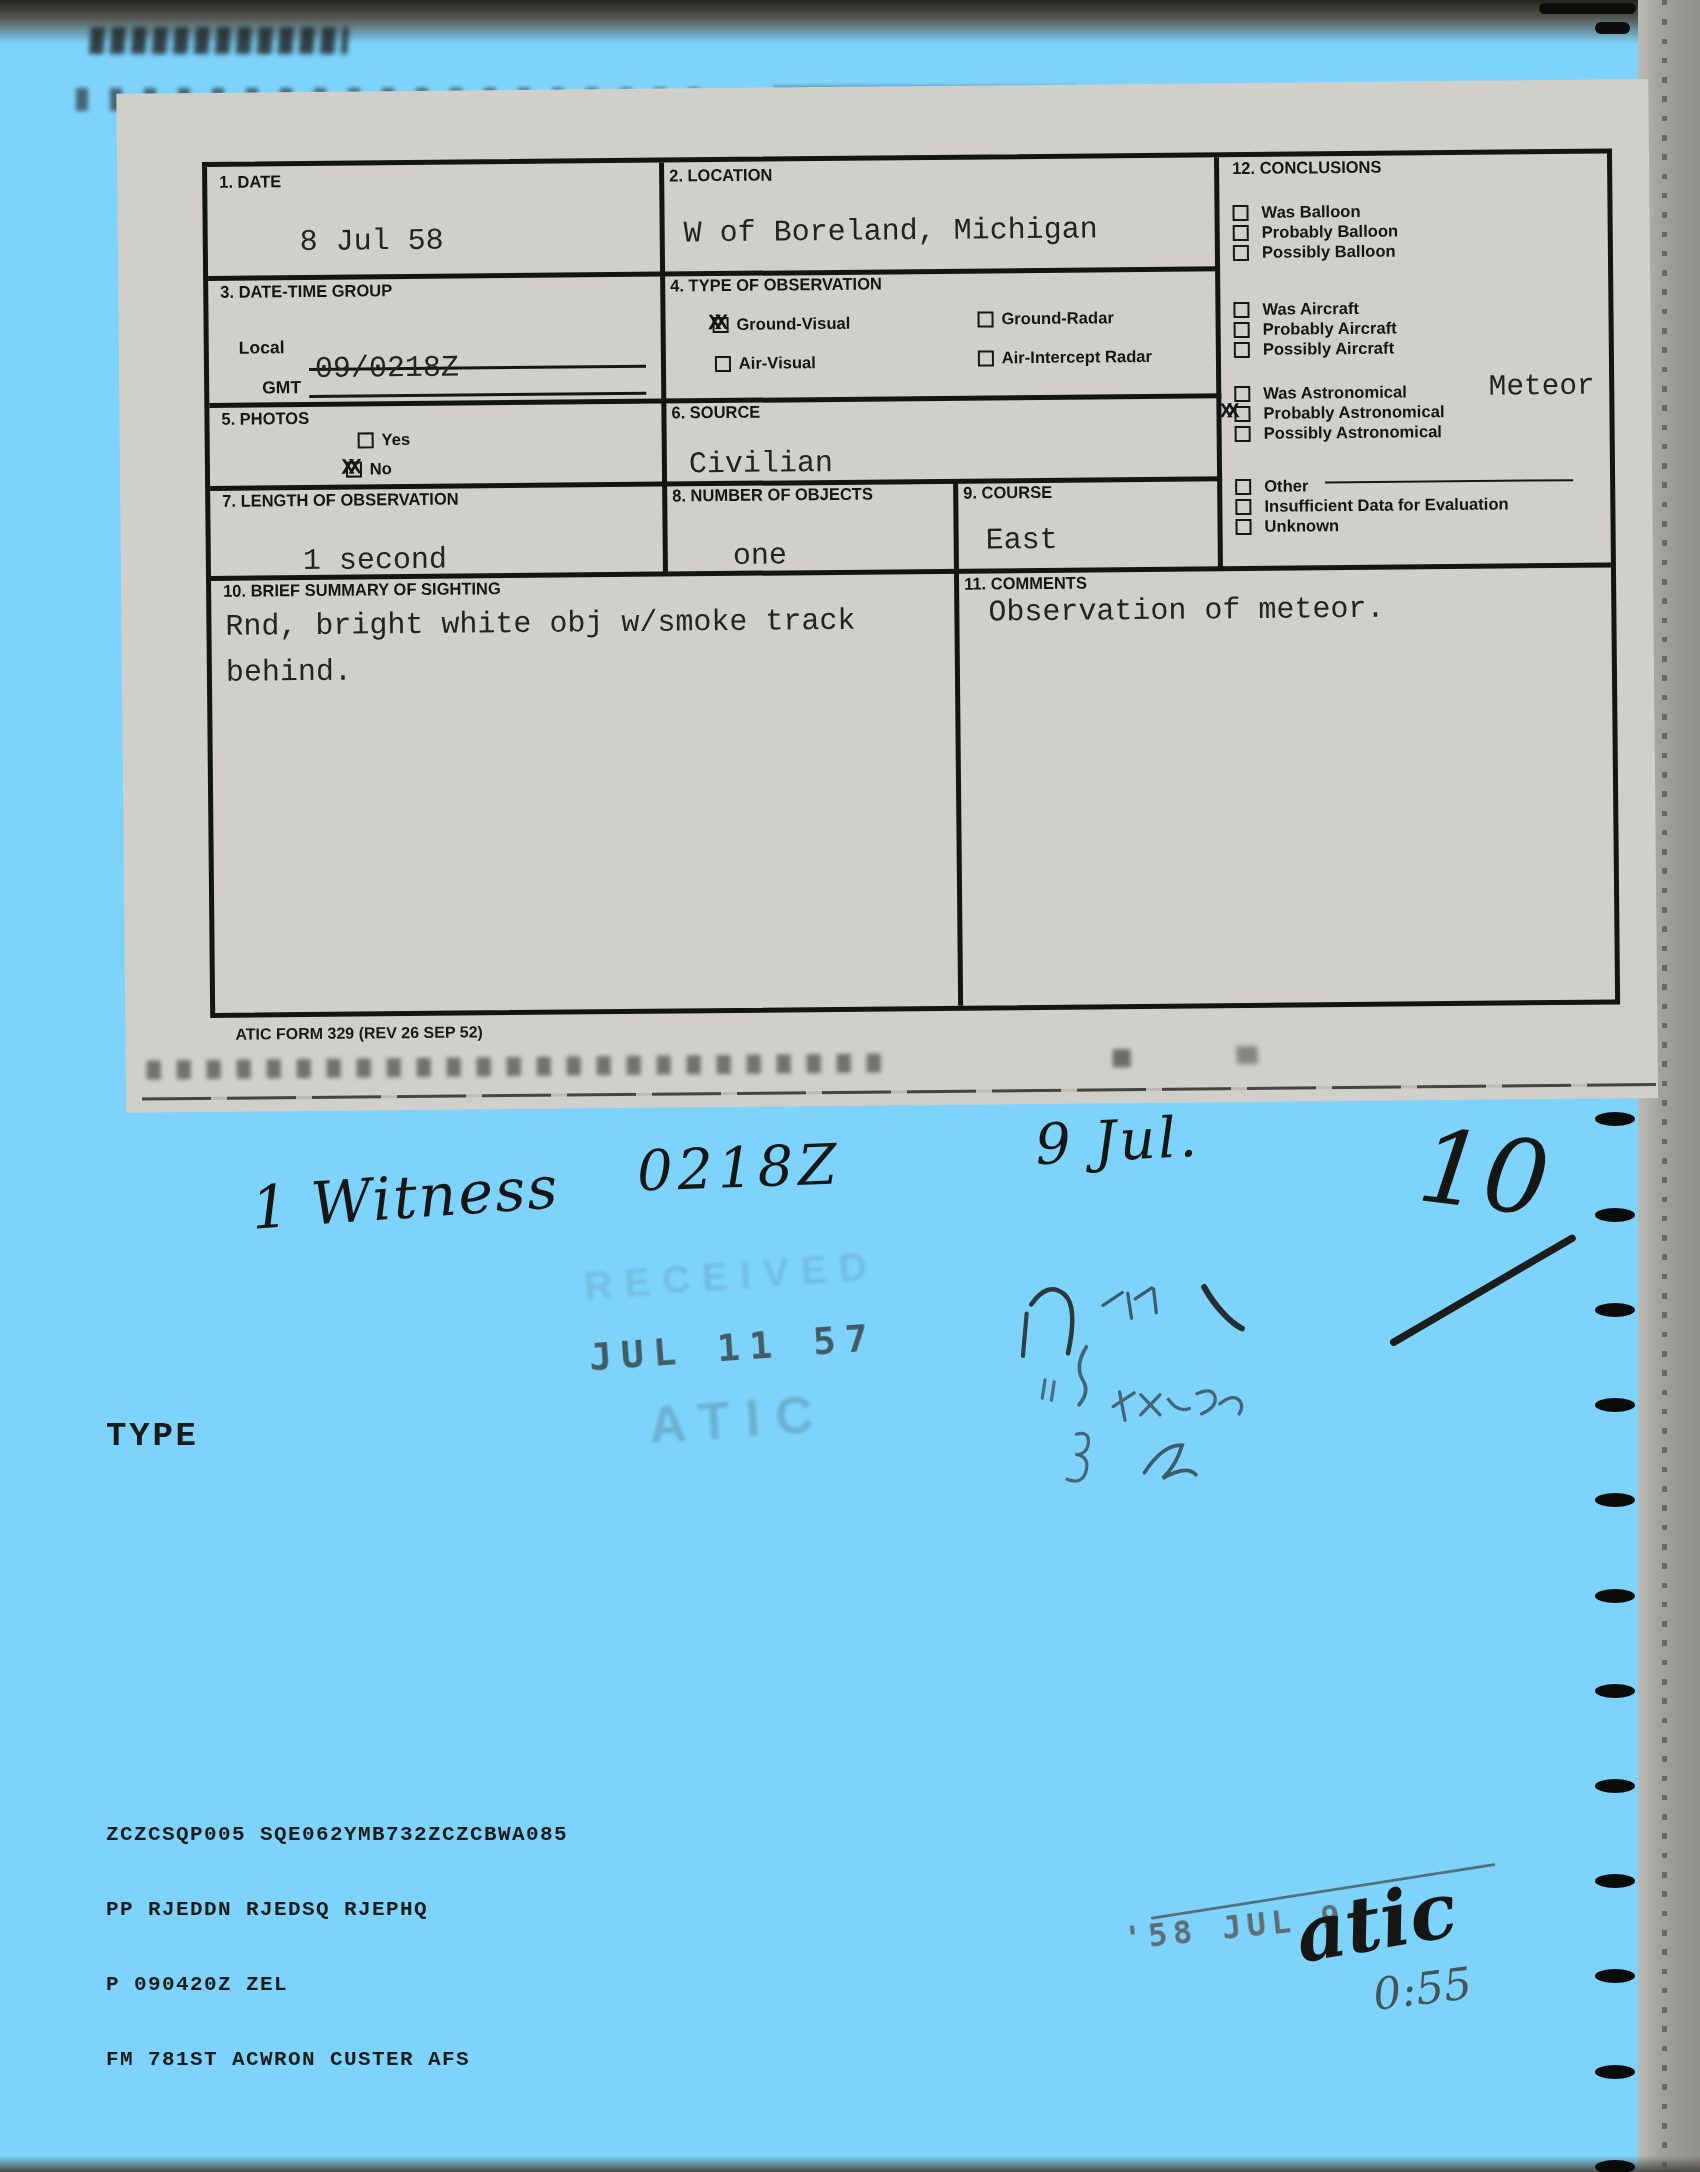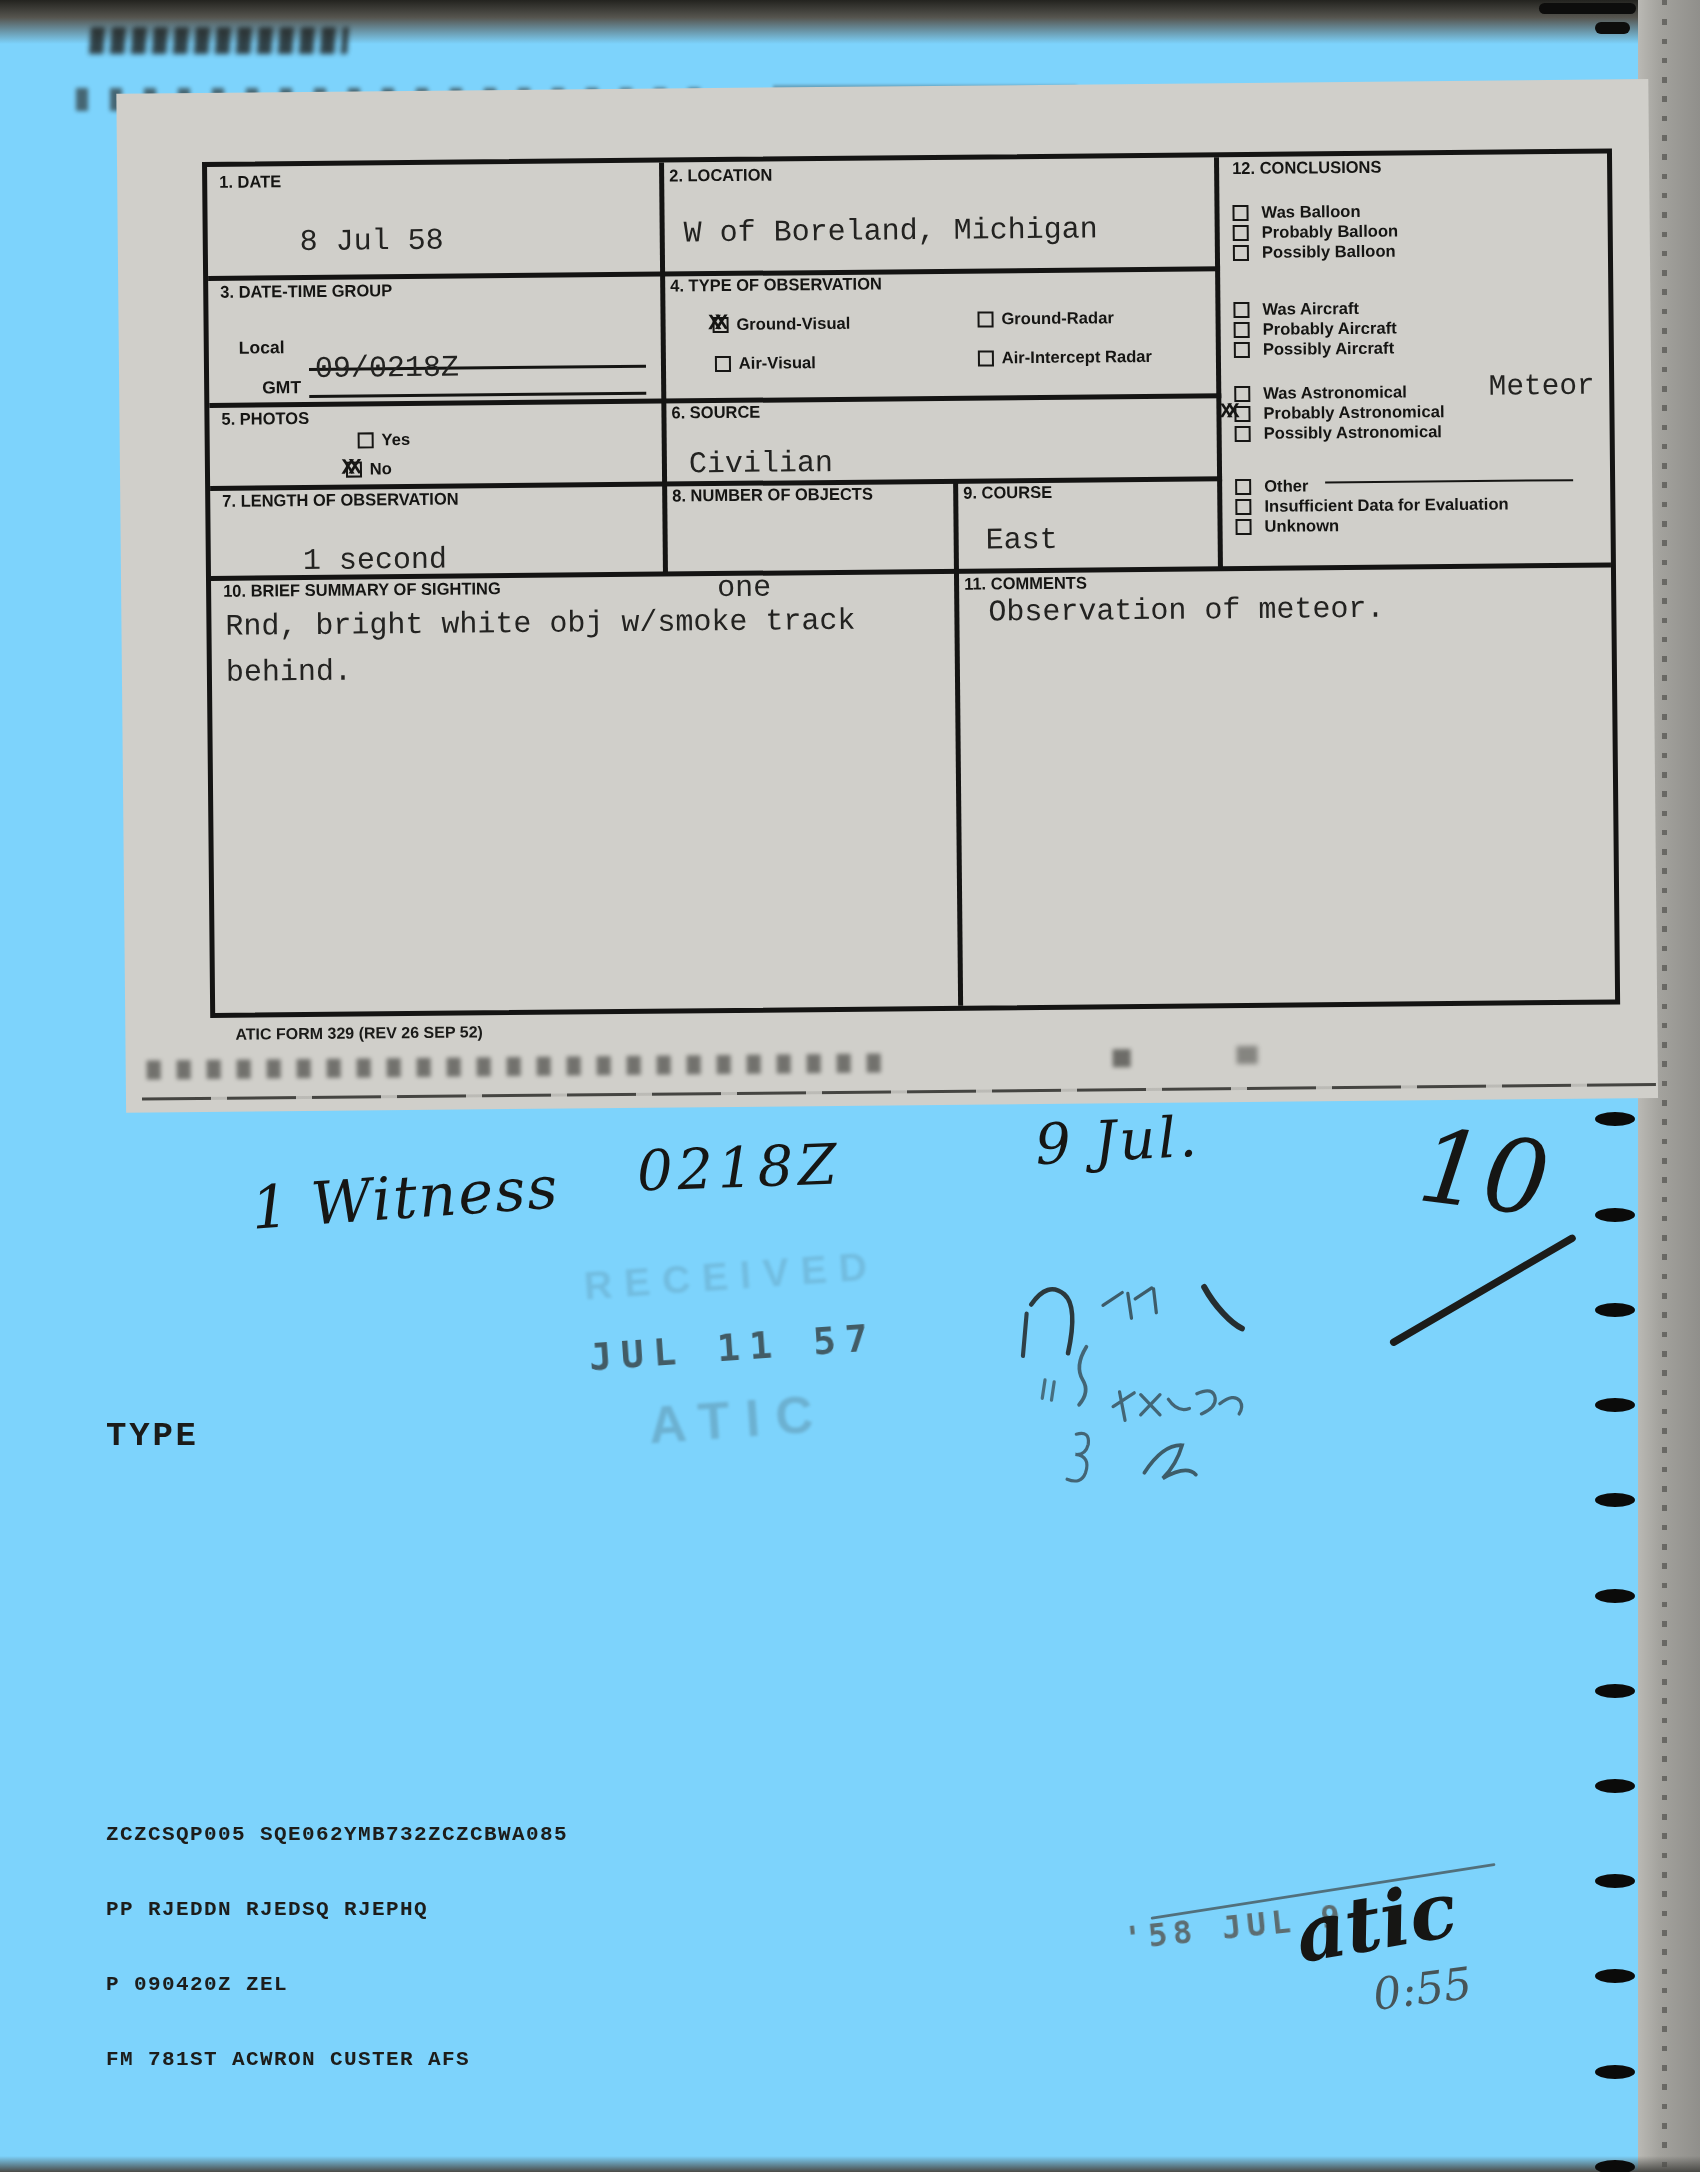--- a/index.html
+++ b/index.html
@@ -51,21 +51,21 @@
   #date-label{left:11.5px;top:5.5px;}        #date-value{left:92px;top:59px;}
   #loc-label{left:462px;top:3.7px;}        #loc-value{left:476px;top:54px;}
   #dtg-label{left:11.5px;top:116px;}
   #local-label{left:30px;top:171px;}      #line-local{left:100px;top:202px;width:337px;}
   #gmt-value{left:106px;top:186px;}       #gmt-label{left:30px;top:211px;margin-left:23px;}
   #line-gmt{left:100px;top:229px;width:337px;}
   #obs-label{left:462px;top:114px;}
   #photos-label{left:11.5px;top:243px;}
   #src-label{left:462px;top:241px;}      #src-value{left:479px;top:285px;}
   #len-label{left:11.5px;top:325px;}        #len-value{left:92px;top:378px;}
-  #obj-label{left:462px;top:324px;}      #obj-value{left:506px;top:377px;margin-top:32px;}
+  #obj-label{left:462px;top:324px;}      #obj-value{left:522px;top:377px;}
   #crs-label{left:753px;top:324px;}      #crs-value{left:775px;top:364px;}
   #sum-label{left:11.5px;top:415px;}        #sum-text{left:14px;top:438px;width:720px;line-height:1.52;}
   #com-label{left:753px;top:415px;}      #com-text{left:777px;top:436px;width:612px;}
   #concl-label{left:1025px;top:2.3px;}
 
   
   .opt{position:absolute;display:flex;align-items:center;gap:7.4px;}
   .obox{width:12.4px;height:12.4px;border:2.8px solid #161614;position:relative;flex:none;}
   .omark{position:absolute;left:-6.4px;top:-7.4px;font-family:"Liberation Mono",monospace;
          font-weight:bold;font-size:22px;color:#161614;letter-spacing:-6.4px;white-space:nowrap;}

